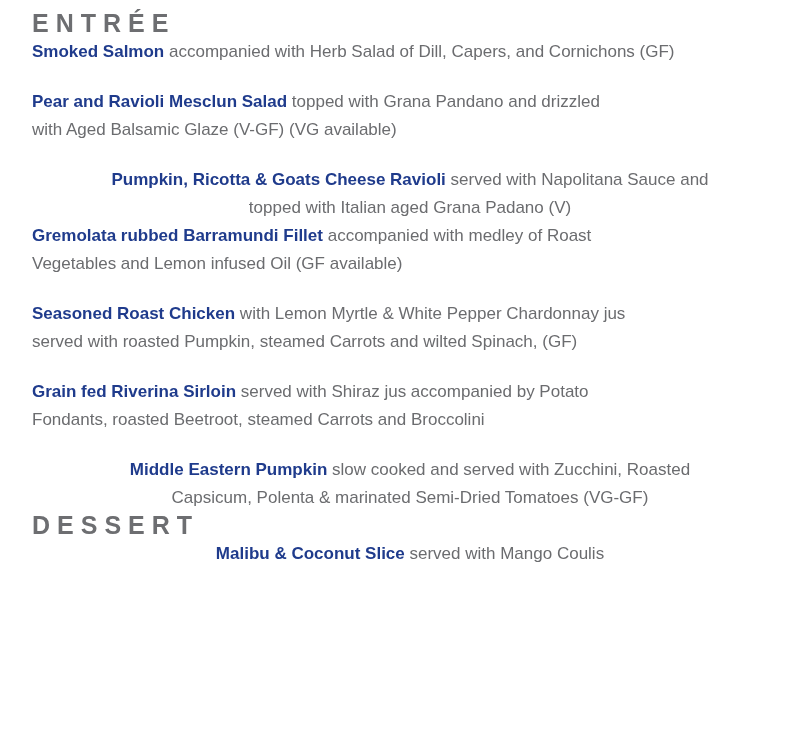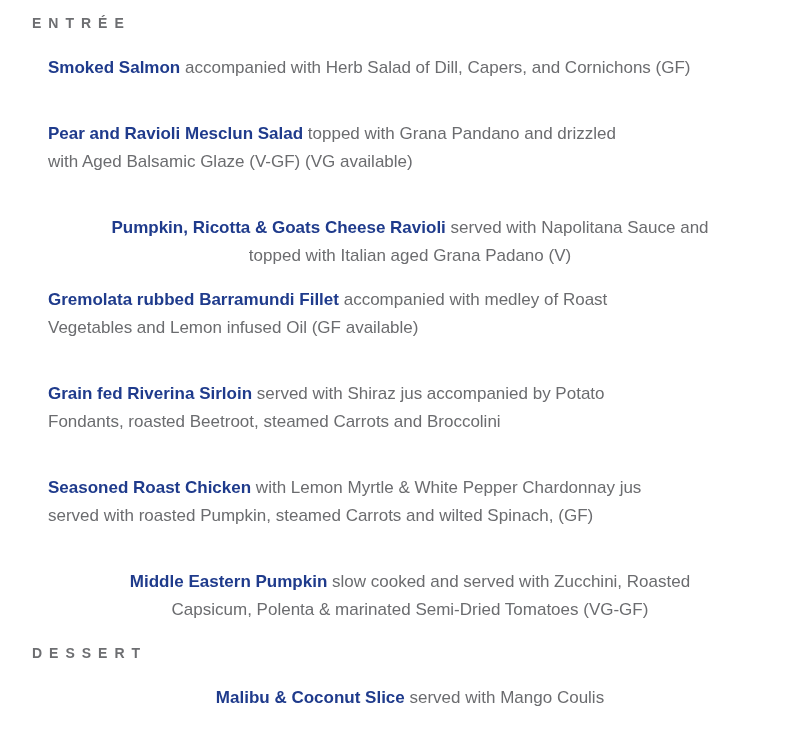--- a/index.html
+++ b/index.html
@@ -12,28 +12,28 @@
     height: 756px;
     overflow: hidden;
     font-family: "Liberation Sans", sans-serif;
   }
   .menu-page {
     padding: 10px 24px 0 32px;
   }
   .section-heading {
     margin: 0;
     padding: 0 0 2px 0;
-    font-size: 14px;
+    font-size: 25px;
     line-height: 26px;
     font-weight: 700;
     letter-spacing: 7px;
     color: #6d6e71;
   }
   .menu-item {
-    margin: 16px;
+    margin: 0;
     padding: 0 0 22px 0;
     font-size: 17px;
     line-height: 28px;
     color: #6b6c6f;
   }
   .menu-item:last-child {
     padding-bottom: 0;
     text-align: center;
   }
   .item-name {
@@ -68,27 +68,27 @@
   </section>
 
   <section>
 
     <p class="menu-item">
       <strong class="item-name">Gremolata rubbed Barramundi Fillet</strong><span class="item-desc"> accompanied with medley of Roast
 Vegetables and Lemon infused Oil (GF available)</span>
     </p>
 
     <p class="menu-item">
-      <strong class="item-name">Grain fed Riverina Sirloin</strong><span class="item-desc"> served with Shiraz jus accompanied by Potato
-Fondants, roasted Beetroot, steamed Carrots and Broccolini</span>
+      <strong class="item-name">Seasoned Roast Chicken</strong><span class="item-desc"> with Lemon Myrtle &amp; White Pepper Chardonnay jus
+served with roasted Pumpkin, steamed Carrots and wilted Spinach, (GF)</span>
     </p>
 
     <p class="menu-item">
-      <strong class="item-name">Seasoned Roast Chicken</strong><span class="item-desc"> with Lemon Myrtle &amp; White Pepper Chardonnay jus
-served with roasted Pumpkin, steamed Carrots and wilted Spinach, (GF)</span>
+      <strong class="item-name">Grain fed Riverina Sirloin</strong><span class="item-desc"> served with Shiraz jus accompanied by Potato
+Fondants, roasted Beetroot, steamed Carrots and Broccolini</span>
     </p>
 
     <p class="menu-item">
       <strong class="item-name">Middle Eastern Pumpkin</strong><span class="item-desc"> slow cooked and served with Zucchini, Roasted
 Capsicum, Polenta &amp; marinated Semi-Dried Tomatoes (VG-GF)</span>
     </p>
   </section>
 
   <section>
     <h2 class="section-heading">DESSERT</h2>

